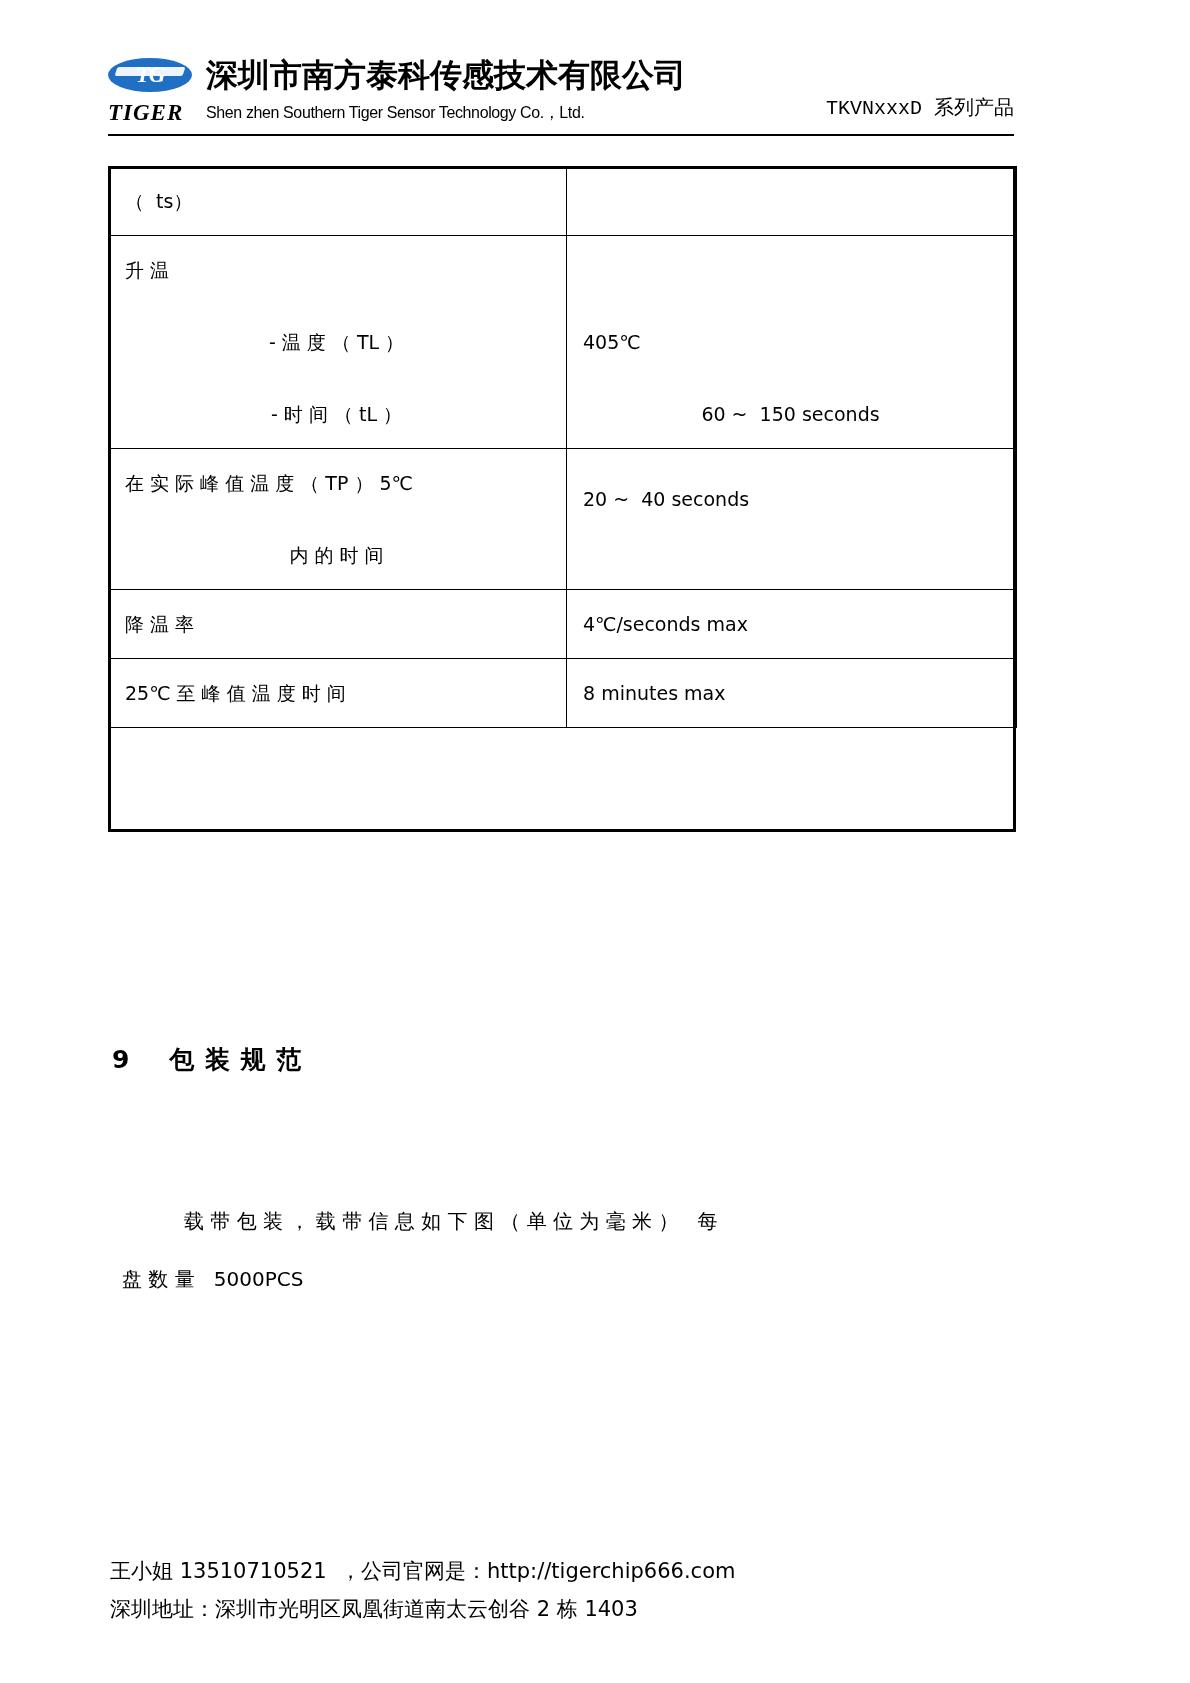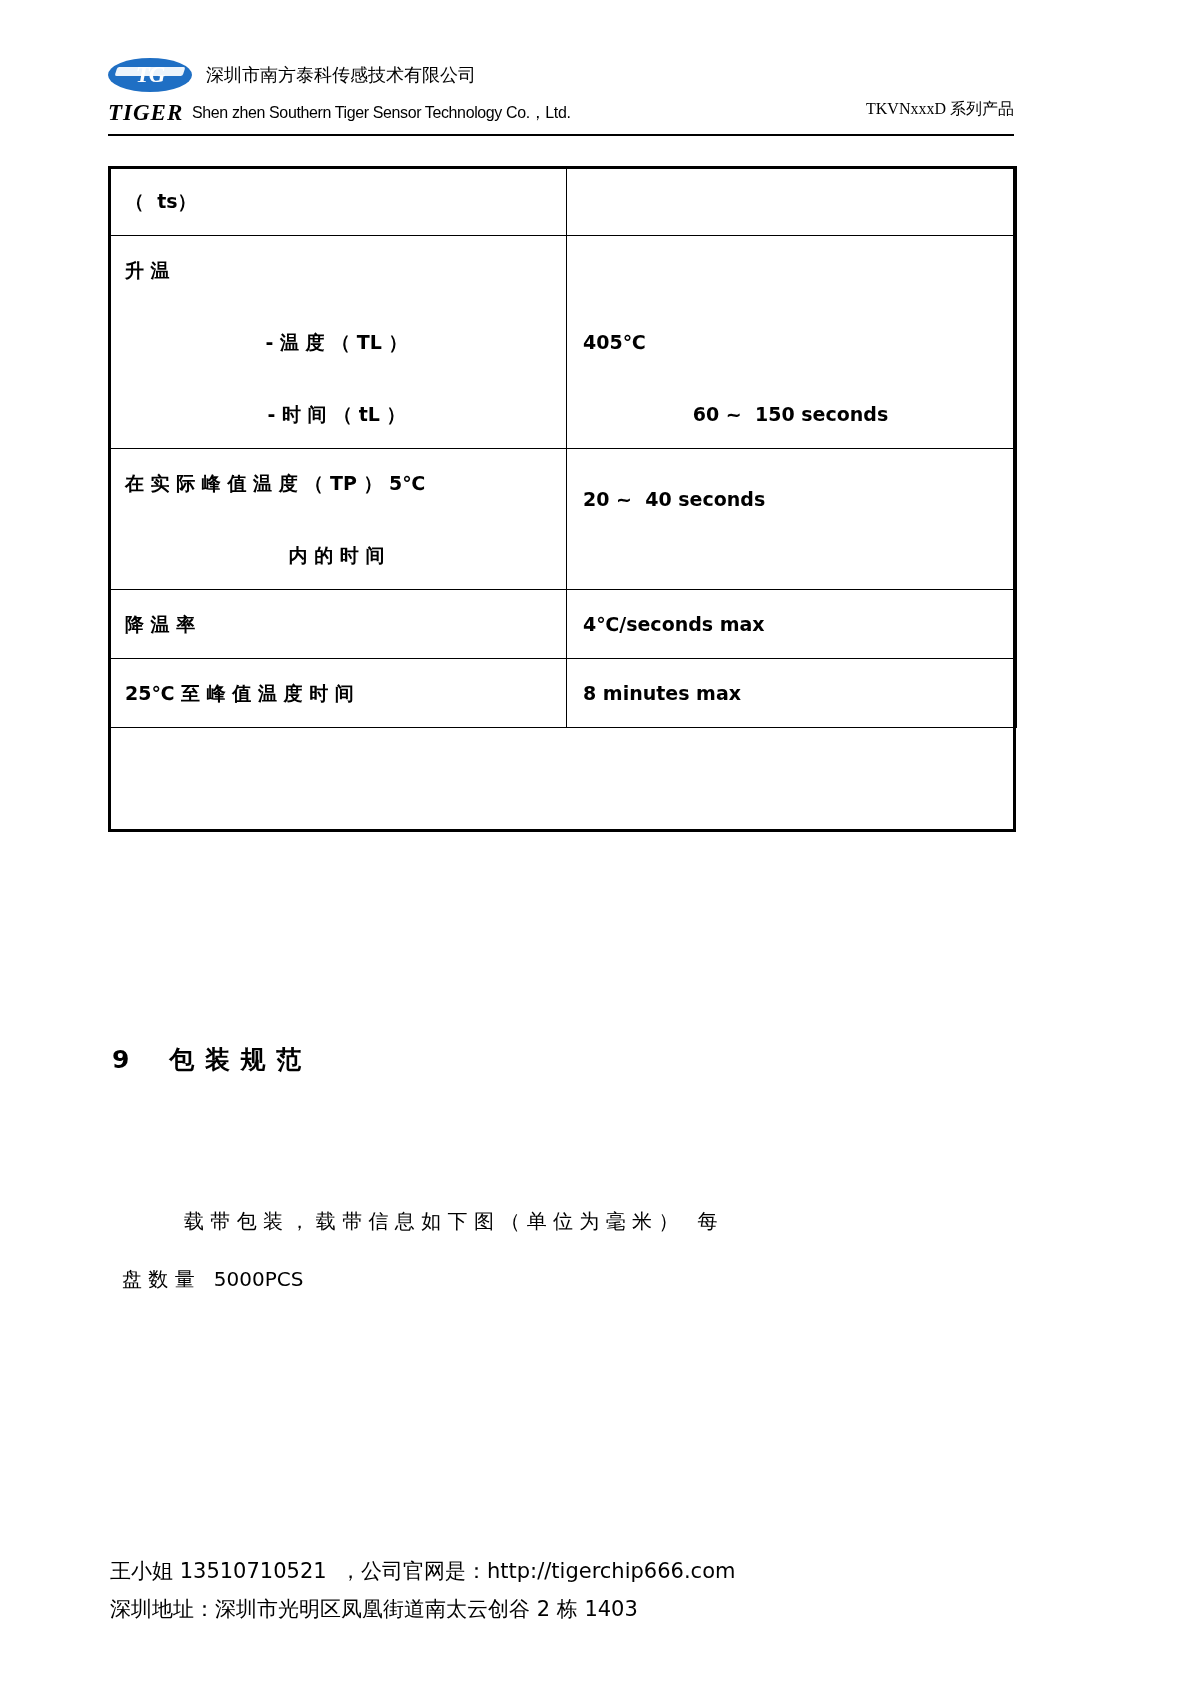--- a/index.html
+++ b/index.html
@@ -44,20 +44,21 @@
   }
   .brand-row-top {
     display: flex;
     align-items: center;
     gap: 14px;
     height: 46px;
   }
   .brand-row-bottom {
     display: flex;
     align-items: center;
+    gap: 14px;
     height: 30px;
   }
   .logo-mark {
     width: 84px;
     height: 38px;
     position: relative;
     flex: 0 0 auto;
   }
   .logo-ellipse {
     position: absolute;
@@ -101,38 +102,38 @@
     font-style: italic;
     font-weight: bold;
     font-size: 23px;
     line-height: 26px;
     letter-spacing: 1px;
     color: #000000;
     text-align: left;
   }
   .company-cn {
     font-family: "DejaVu Sans", sans-serif;
-    font-weight: normal;
-    font-size: 18px;
+    font-weight: bold;
+    font-size: 32px;
     line-height: 34px;
     letter-spacing: 0px;
     white-space: nowrap;
   }
   .company-en {
     font-family: "Liberation Sans", sans-serif;
     font-size: 17px;
     line-height: 22px;
     letter-spacing: -0.4px;
     transform: scaleX(0.94);
     transform-origin: left center;
     white-space: nowrap;
   }
   .header-right {
-    font-family: Liberation Serif, serif;
-    font-size: 16px;
+    font-family: Liberation Mono, monospace;
+    font-size: 20px;
     line-height: 26px;
     white-space: nowrap;
     padding-bottom: 6px;
   }
   .header-rule {
     position: absolute;
     left: 108px;
     top: 134px;
     width: 906px;
     height: 0;
@@ -154,21 +155,21 @@
     padding: 16px 18px 16px 16px;
     font-family: "DejaVu Sans", sans-serif;
     font-size: 19px;
     line-height: 36px;
   }
   .spec-table col.c1 { width: 458px; }
   .spec-table col.c2 { width: 450px; }
 
   .cell-label { letter-spacing: 0px; }
   .cell-value { letter-spacing: 0px; }
-  .cell-line { display: block; white-space: pre; font-weight: bold; }
+  .cell-line { display: block; white-space: pre; }
   .cell-line.gap-top { margin-top: 36px; text-align: center; }
 
   .outer-frame {
     position: absolute;
     left: 108px;
     top: 166px;
     width: 908px;
     height: 666px;
     border: 3px solid #000000;
     box-sizing: border-box;

